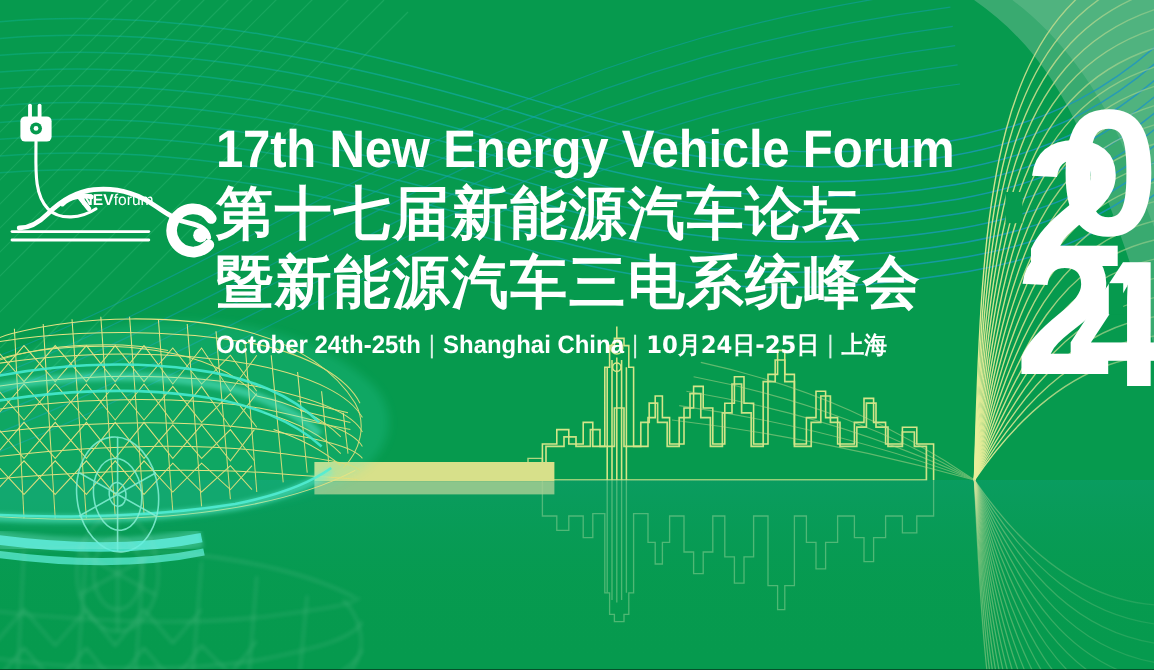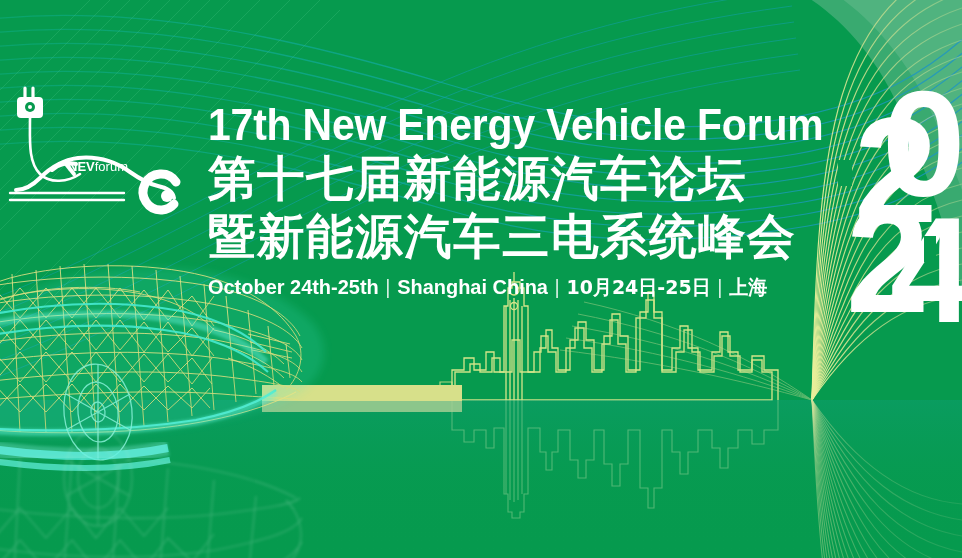--- a/index.html
+++ b/index.html
@@ -5,21 +5,21 @@
   html,body{margin:0;padding:0;background:#0a0a0a;}
   #poster{
     position:relative;width:962px;height:558px;overflow:hidden;
     background:#069a4e;
     font-family:"Liberation Sans","DejaVu Sans",sans-serif;
     -webkit-font-smoothing:antialiased;
   }
   #poster svg.layer{position:absolute;left:0;top:0;width:962px;height:558px;display:block;}
 
   
-  .textblock{position:absolute;left:208px;top:100px;width:640px;z-index:40;}
+  .textblock{position:absolute;left:180px;top:100px;width:640px;z-index:40;}
 
   .line-en{
     color:#ffffff;
     font-family:"Liberation Sans Narrow","Liberation Sans",sans-serif;
     font-weight:700;
     font-size:44px;
     line-height:50px;
     letter-spacing:-0.2px;
     transform:scaleX(0.93);
     transform-origin:left center;

